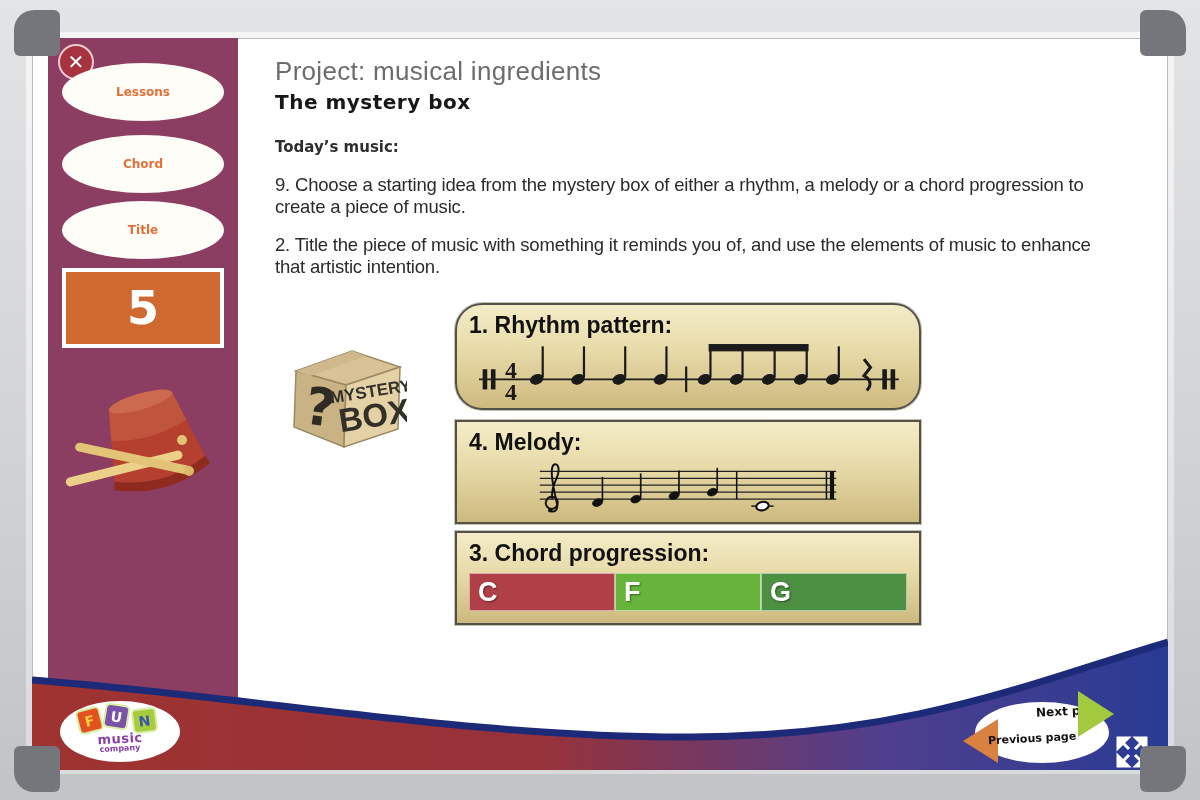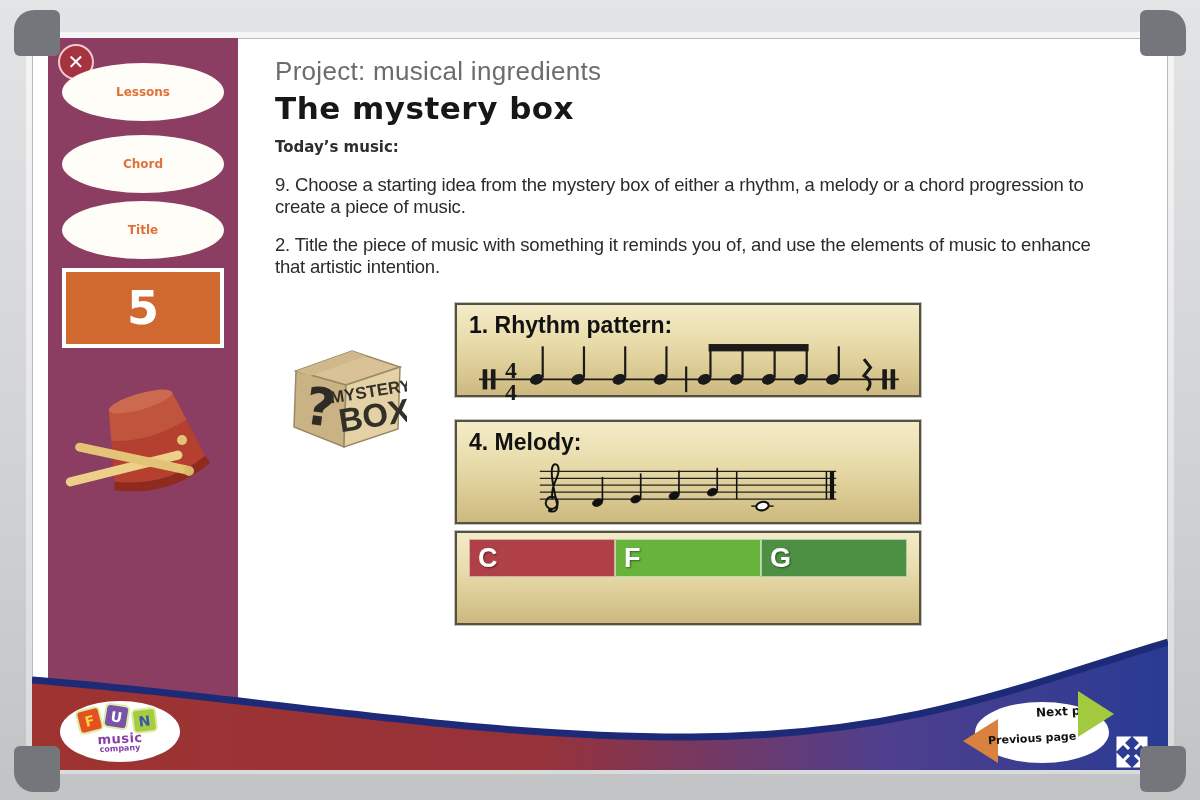--- a/index.html
+++ b/index.html
@@ -29,33 +29,33 @@
     font-family:"DejaVu Sans",sans-serif;font-weight:bold;font-size:12px;color:#e0713a;}
   .nav-oval.o1{top:25px;} .nav-oval.o2{top:97px;} .nav-oval.o3{top:163px;}
   .num-box{position:absolute;left:14px;top:230px;width:154px;height:72px;background:#d0692f;border:4px solid #ffffff;
     display:flex;align-items:center;justify-content:center;color:#fff;
     font-family:"DejaVu Sans",sans-serif;font-weight:bold;font-size:46px;}
   .bucket{position:absolute;left:8px;top:340px;width:174px;height:132px;}
 
   
   .project-title{position:absolute;left:243px;top:18px;font-size:26px;color:#6c6c6c;letter-spacing:.3px;}
   .lesson-title{position:absolute;left:243px;top:52px;font-family:"DejaVu Sans",sans-serif;
-    font-weight:bold;font-size:31px;color:#17171a;letter-spacing:.5px;}
+    font-weight:bold;font-size:20px;color:#17171a;letter-spacing:.5px;}
   .task-label{position:absolute;left:243px;top:100px;font-family:"DejaVu Sans",sans-serif;
     font-weight:bold;font-size:15px;color:#2e2e2e;}
   .task{position:absolute;left:243px;max-width:845px;font-size:18.5px;line-height:1.18;color:#2b2b2b;letter-spacing:-0.2px;}
   .task.t1{top:136px;} .task.t2{top:196px;}
 
   
   .mbox{position:absolute;left:250px;top:303px;width:125px;height:112px;}
 
   
   .panel{position:absolute;left:423px;width:466px;border:2px solid #53524a;box-shadow:0 0 0 1px #c6c2b0;
     background:linear-gradient(180deg,#f4ecc8 0%,#e7daa8 45%,#cdb97e 100%);box-sizing:border-box;}
-  .panel.p1{top:265px;height:94px;}
+  .panel.p1{top:265px;height:107px;border-radius:27px;}
   .panel.p2{top:382px;height:104px;}
   .panel.p3{top:493px;height:94px;}
   .panel-title{font-family:"Liberation Sans",sans-serif;font-weight:bold;font-size:23px;color:#121212;margin:7px 0 0 12px;}
   .notation{display:block;margin:0 auto;}
   .chord-row{display:flex;margin:6px 12px 0 12px;height:38px;}
   .chord{flex:1;display:flex;align-items:center;color:#fff;font-family:"Liberation Sans",sans-serif;
     font-weight:bold;font-size:27px;padding-left:8px;border:1px solid rgba(255,255,255,.55);
     text-shadow:1px 1px 2px rgba(0,0,0,.45);box-sizing:border-box;}
   .chord.c0{background:#b04048;} .chord.c1{background:#7470bf;} .chord.c2{background:#67b43c;} .chord.c3{background:#4d8f43;}
 
@@ -214,20 +214,21 @@
 
       <line x1="316" y1="72" x2="348" y2="72" stroke="#111" stroke-width="2"></line>
       <ellipse cx="332" cy="72" rx="9" ry="6" fill="#fff" stroke="#111" stroke-width="3" transform="rotate(-12 332 72)"></ellipse>
 
       <line x1="424" y1="22" x2="424" y2="62" stroke="#111" stroke-width="2.2"></line>
       <rect x="429" y="22" width="6" height="40" fill="#111"></rect>
     </svg>
   </div>
 
   <div class="panel p3">
+    <div class="panel-title">3. Chord progression:</div>
     <div class="chord-row">
       <div class="chord c0">
           <span>C</span>
         </div>
       <div class="chord c2">
           <span>F</span>
         </div>
       <div class="chord c3">
           <span>G</span>
         </div>

